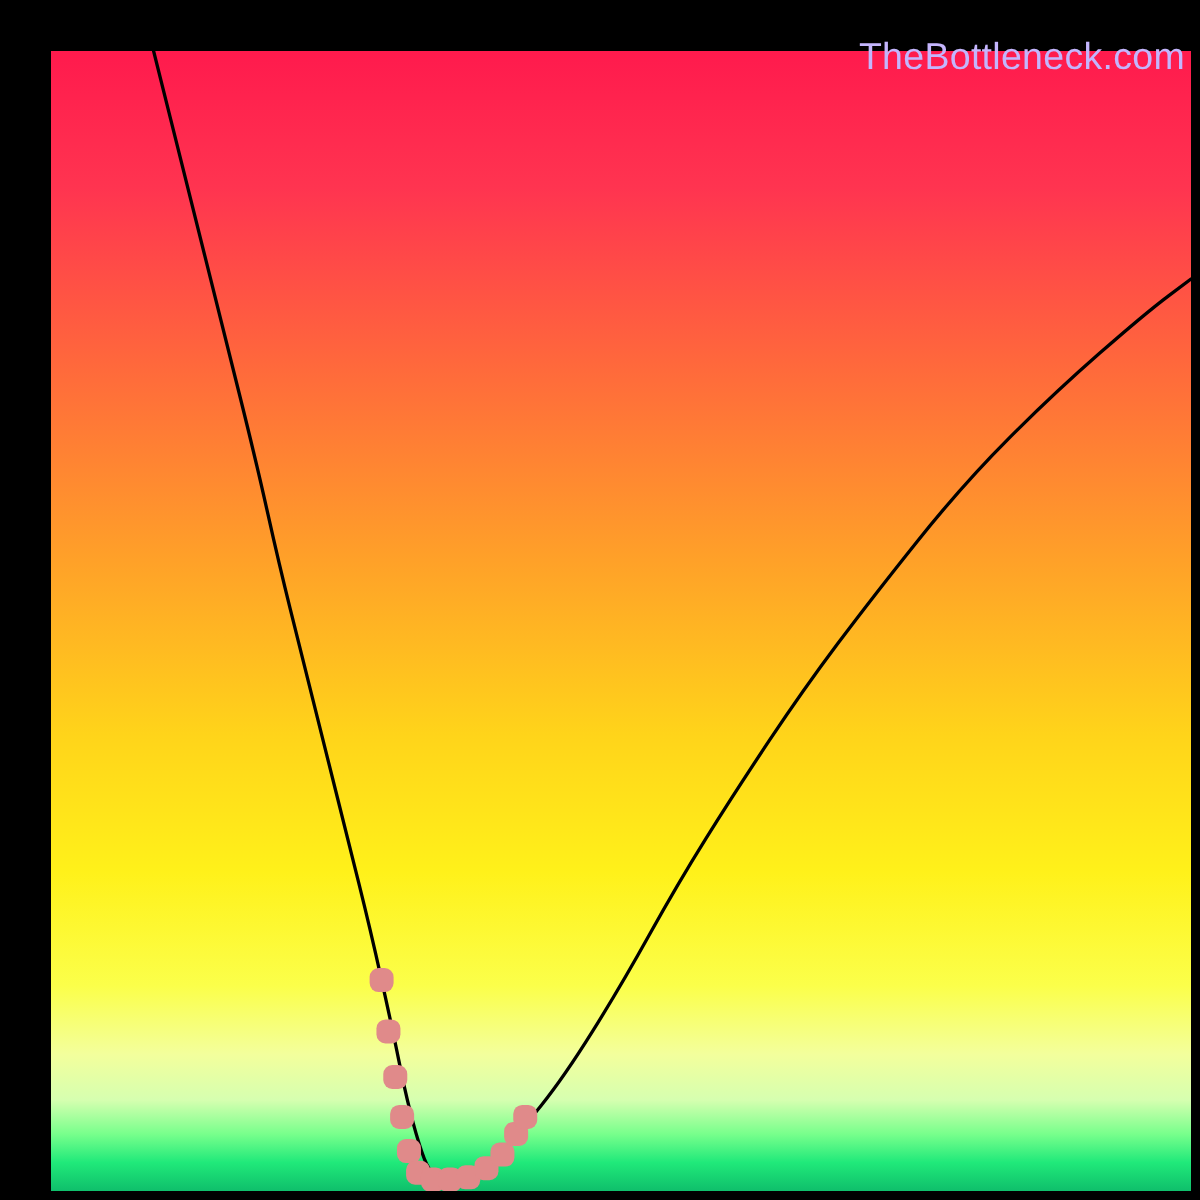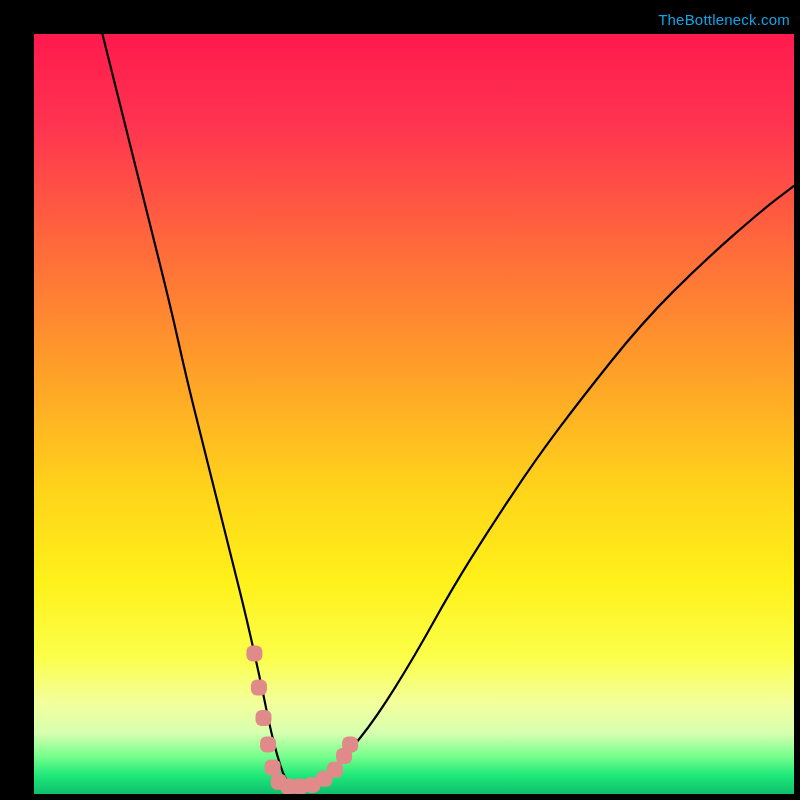--- a/index.html
+++ b/index.html
@@ -20,24 +20,24 @@
   .plot {
     position: absolute;
     left: 34px;
     top: 34px;
     width: 760px;
     height: 760px;
     overflow: hidden;
   }
   .watermark {
     position: absolute;
-    top: 11px;
+    top: 24px;
     right: 10px;
-    color: #0ea5e9;
-    font-size: 15px;
+    color: #c4b5fd;
+    font-size: 25px;
     font-weight: 400;
     letter-spacing: 0.2px;
     z-index: 5;
   }
   svg.curve {
     position: absolute;
     left:0; top:0;
     width:760px; height:760px;
     z-index: 2;
   }

